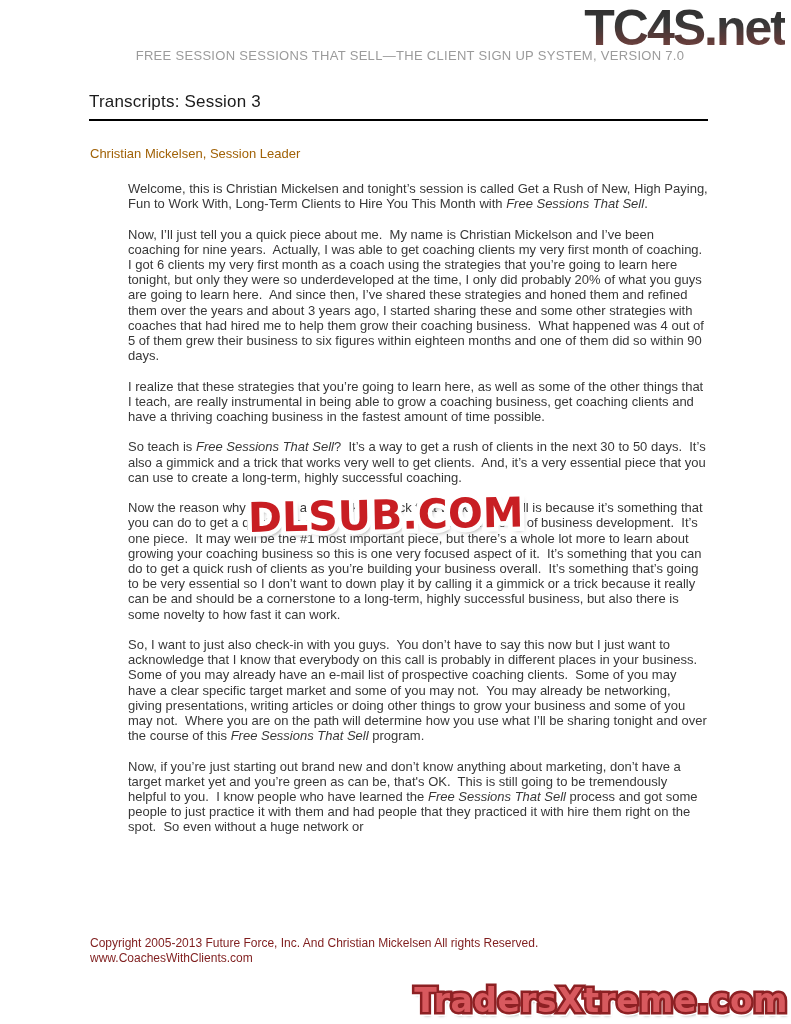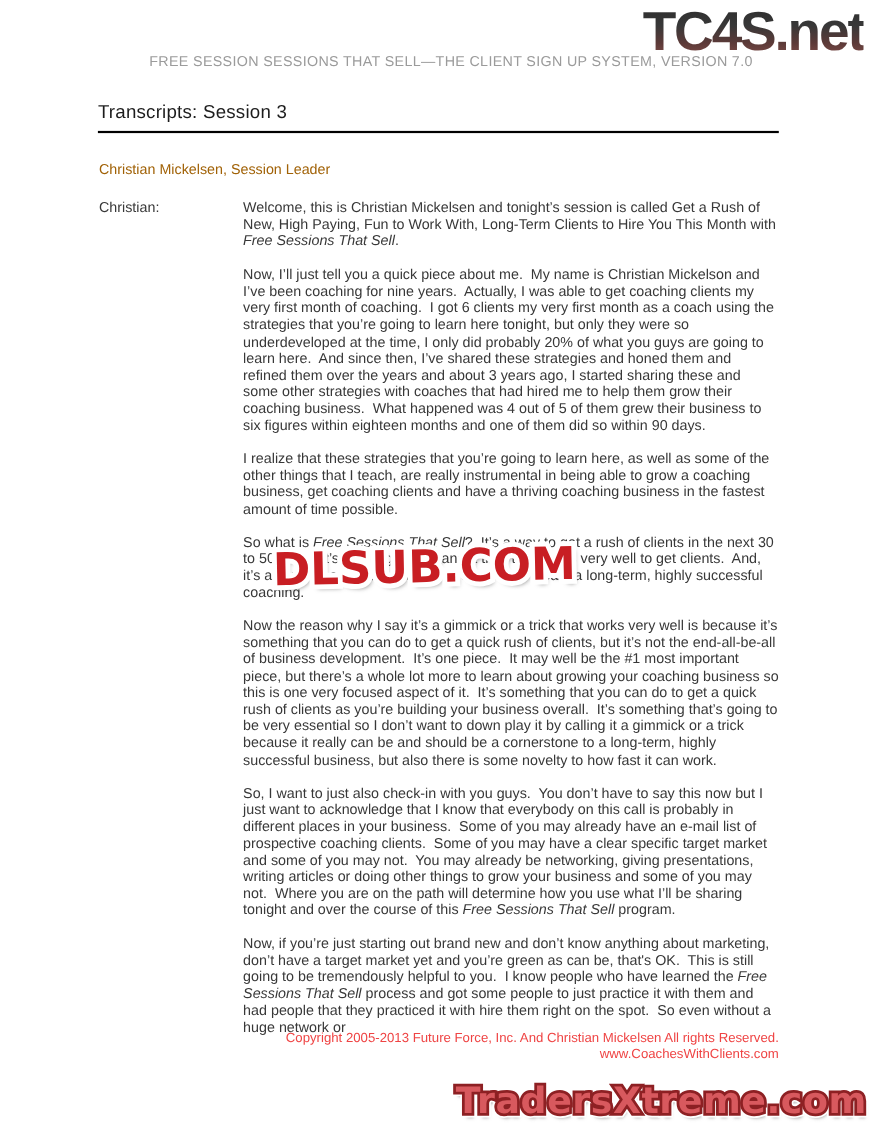--- a/index.html
+++ b/index.html
@@ -71,21 +71,21 @@
     text-shadow:
       3px 4px 4px rgba(60,60,60,0.55),
       -4px 0 0 #fff, 4px 0 0 #fff, 0 -4px 0 #fff, 0 4px 0 #fff,
       -3px -3px 0 #fff, 3px -3px 0 #fff, -3px 3px 0 #fff, 3px 3px 0 #fff;
   }
   .wm .front { color:#c81e23; }
 
   
   .footer {
     position:absolute; top:936px; left:90px; width:618px;
-    text-align:right; font-size:12px; line-height:14.8px; color:#ef4444;
+    text-align:left; font-size:12px; line-height:14.8px; color:#7f1d1d;
   }
 
   
   .tx-logo { position:absolute; top:981px; right:3px; width:330px; height:42px; }
   .tx-logo span {
     position:absolute; right:0; top:0; white-space:nowrap;
     font-weight:bold; font-size:33px; line-height:40px; letter-spacing:0.5px;
     font-family:"DejaVu Sans", sans-serif;
   }
   .tx-logo .l1 {
@@ -107,26 +107,25 @@
 
   <div class="doc-header">FREE SESSION SESSIONS THAT SELL—THE CLIENT SIGN UP SYSTEM, VERSION 7.0</div>
 
   <div class="title-block">
     <h1>Transcripts: Session 3</h1>
   </div>
 
   <div class="leader">Christian Mickelsen, Session Leader</div>
 
   <div class="transcript">
-    <div class="speaker">Christian:</div>
     <div class="paras">
       <p><span>Welcome, this is Christian Mickelsen and tonight’s session is called Get a Rush of New, High Paying, Fun to Work With, Long-Term Clients to Hire You This Month with </span><span class="it">Free Sessions That Sell</span><span>.</span></p>
       <p><span>Now, I’ll just tell you a quick piece about me.  My name is Christian Mickelson and I’ve been coaching for nine years.  Actually, I was able to get coaching clients my very first month of coaching.  I got 6 clients my very first month as a coach using the strategies that you’re going to learn here tonight, but only they were so underdeveloped at the time, I only did probably 20% of what you guys are going to learn here.  And since then, I’ve shared these strategies and honed them and refined them over the years and about 3 years ago, I started sharing these and some other strategies with coaches that had hired me to help them grow their coaching business.  What happened was 4 out of 5 of them grew their business to six figures within eighteen months and one of them did so within 90 days.</span></p>
       <p><span>I realize that these strategies that you’re going to learn here, as well as some of the other things that I teach, are really instrumental in being able to grow a coaching business, get coaching clients and have a thriving coaching business in the fastest amount of time possible.</span></p>
-      <p><span>So what is </span><span class="it">Free Sessions That Sell</span><span>?  It’s a way to get a rush of clients in the next 30 to 50 days.  It’s also a gimmick and a trick that works very well to get clients.  And, it’s a very essential piece that you can use to create a long-term, highly successful coaching.</span></p>
+      <p><span>So teach is </span><span class="it">Free Sessions That Sell</span><span>?  It’s a way to get a rush of clients in the next 30 to 50 days.  It’s also a gimmick and a trick that works very well to get clients.  And, it’s a very essential piece that you can use to create a long-term, highly successful coaching.</span></p>
       <p><span>Now the reason why I say it’s a gimmick or a trick that works very well is because it’s something that you can do to get a quick rush of clients, but it’s not the end-all-be-all of business development.  It’s one piece.  It may well be the #1 most important piece, but there’s a whole lot more to learn about growing your coaching business so this is one very focused aspect of it.  It’s something that you can do to get a quick rush of clients as you’re building your business overall.  It’s something that’s going to be very essential so I don’t want to down play it by calling it a gimmick or a trick because it really can be and should be a cornerstone to a long-term, highly successful business, but also there is some novelty to how fast it can work.</span></p>
       <p><span>So, I want to just also check-in with you guys.  You don’t have to say this now but I just want to acknowledge that I know that everybody on this call is probably in different places in your business.  Some of you may already have an e-mail list of prospective coaching clients.  Some of you may have a clear specific target market and some of you may not.  You may already be networking, giving presentations, writing articles or doing other things to grow your business and some of you may not.  Where you are on the path will determine how you use what I’ll be sharing tonight and over the course of this </span><span class="it">Free Sessions That Sell</span><span> program.</span></p>
       <p><span>Now, if you’re just starting out brand new and don’t know anything about marketing, don’t have a target market yet and you’re green as can be, that's OK.  This is still going to be tremendously helpful to you.  I know people who have learned the </span><span class="it">Free Sessions That Sell</span><span> process and got some people to just practice it with them and had people that they practiced it with hire them right on the spot.  So even without a huge network or</span></p>
     </div>
   </div>
 
   <div class="wm">
     <span class="back">DLSUB.COM</span>
     <span class="front">DLSUB.COM</span>
   </div>

